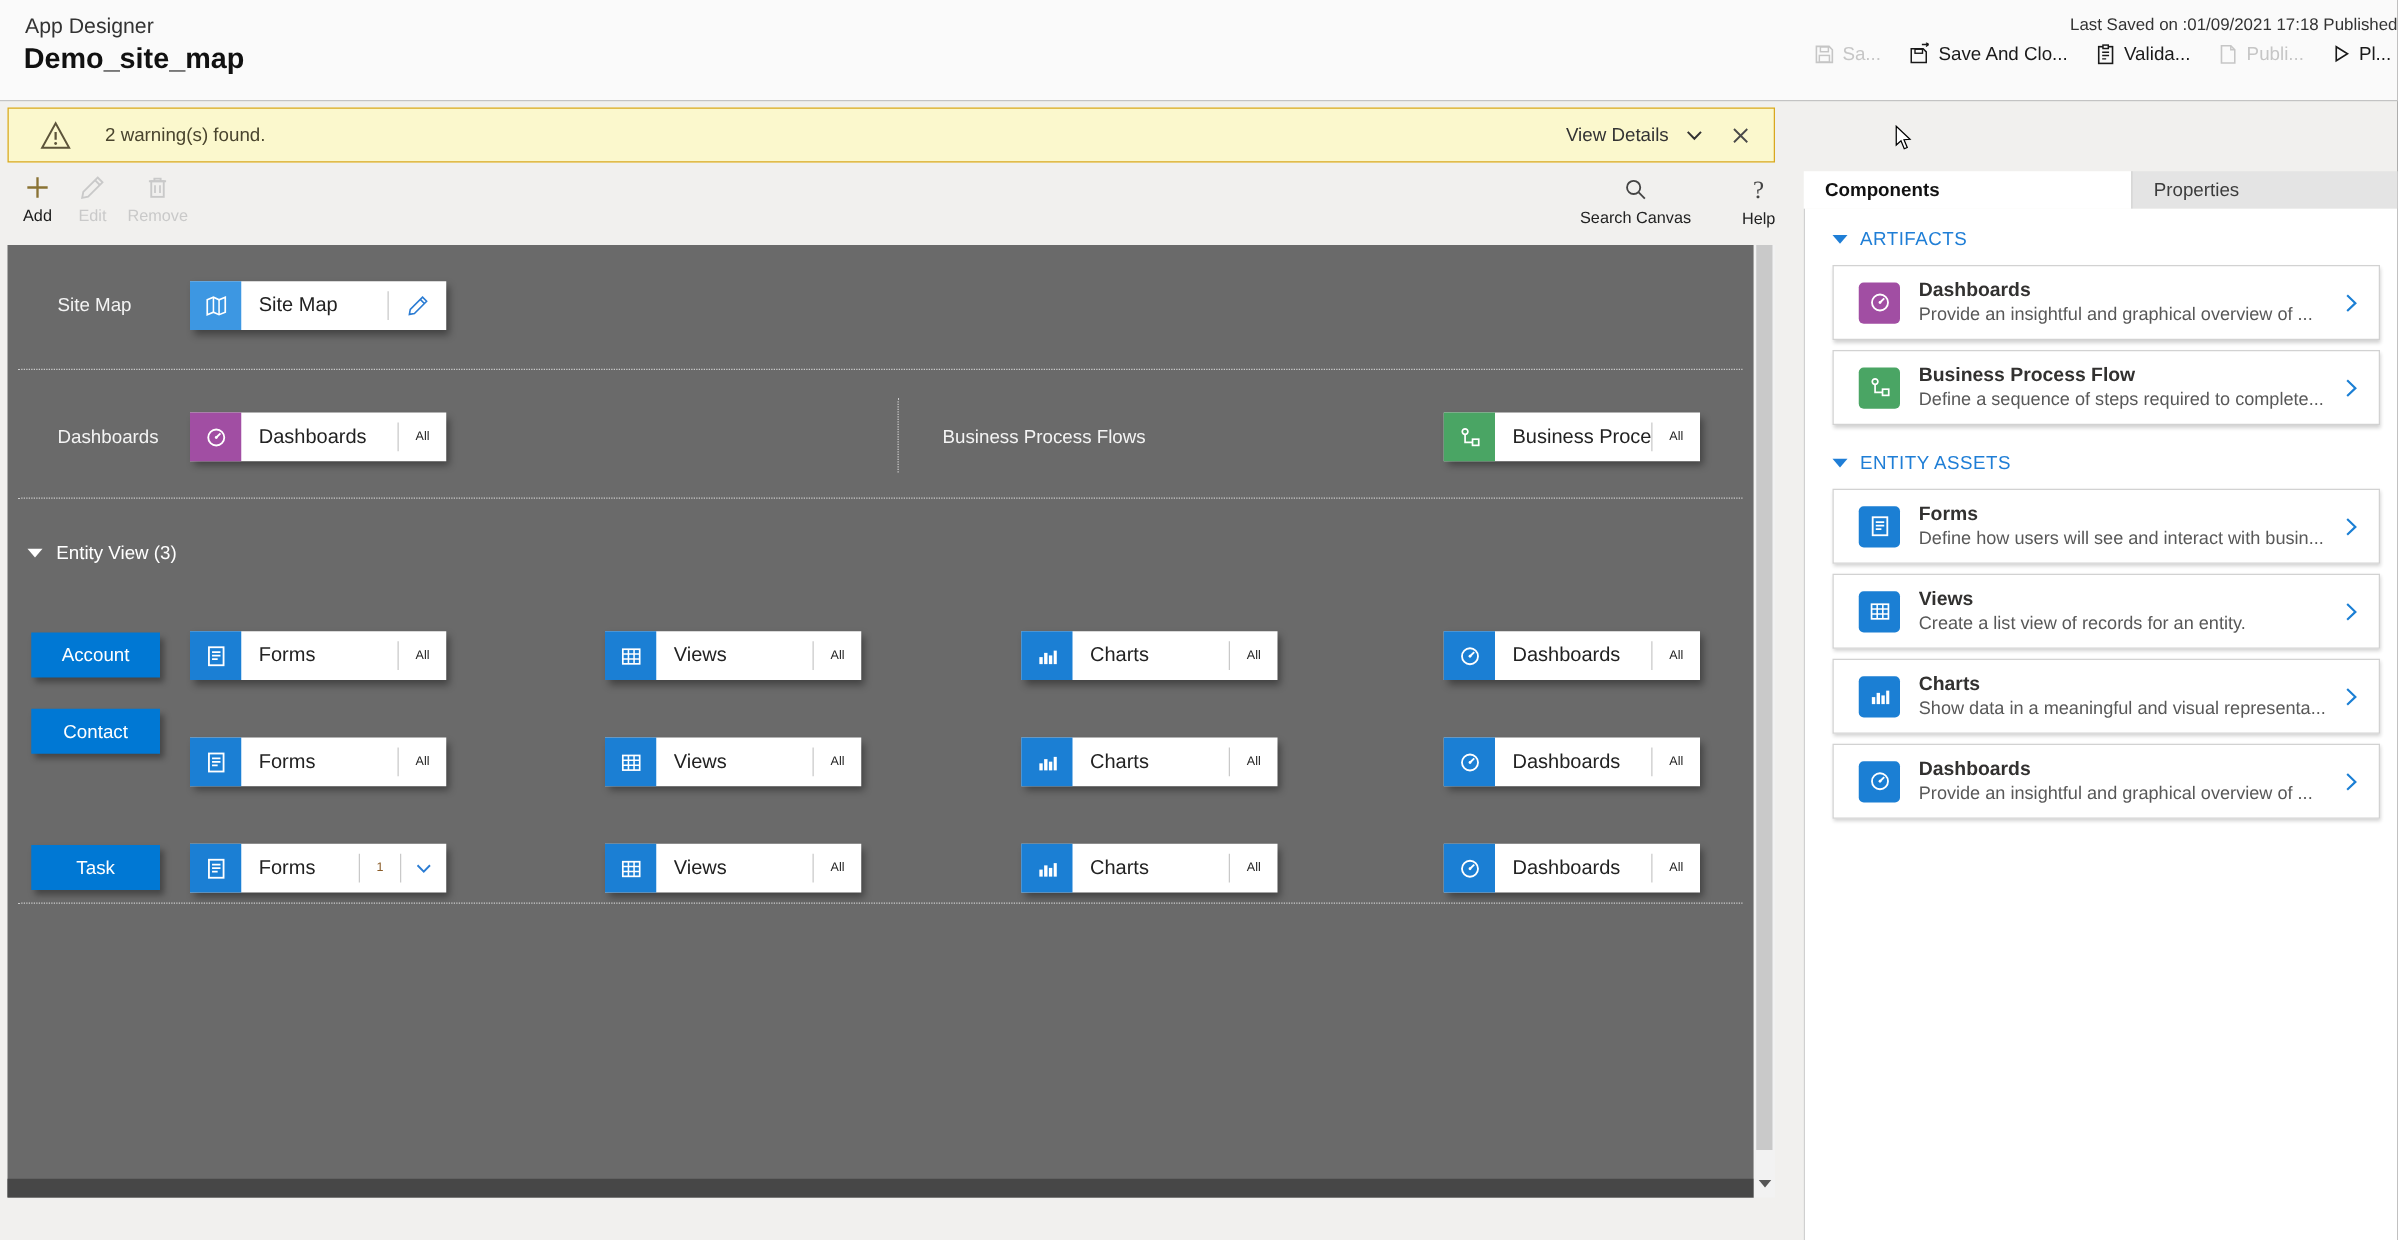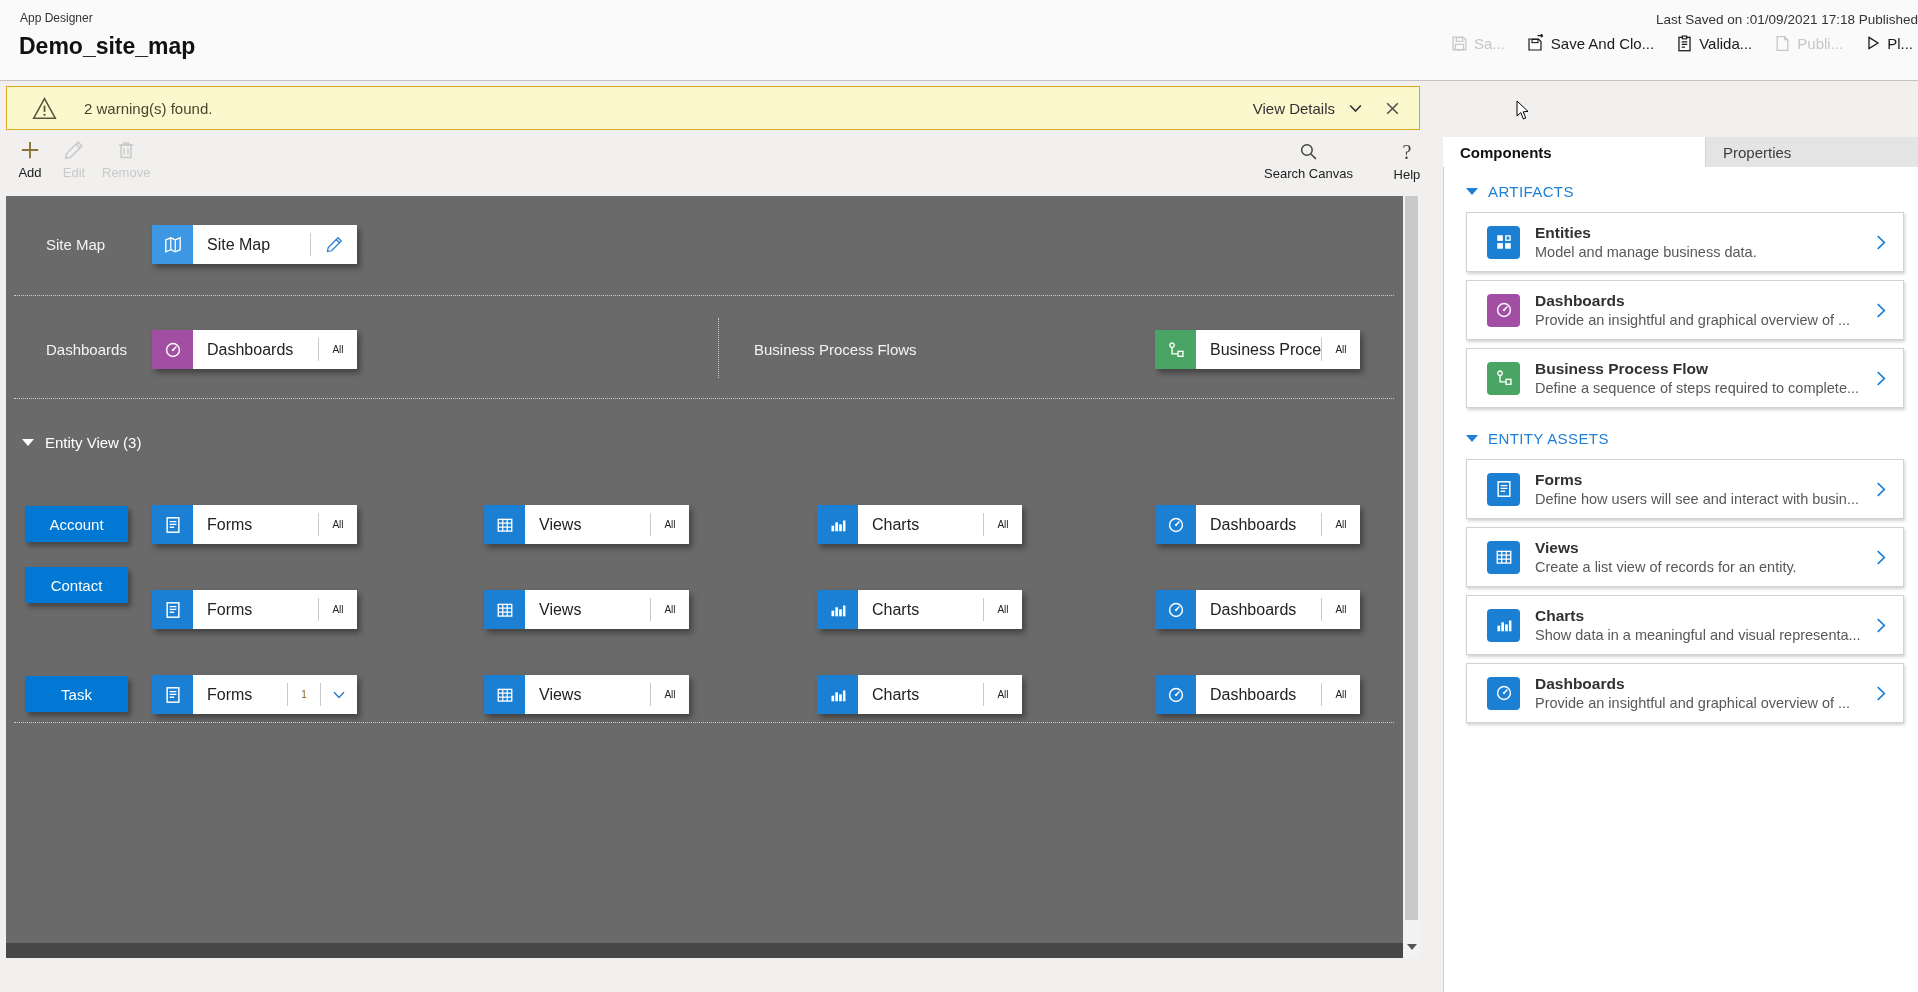--- a/index.html
+++ b/index.html
@@ -8,21 +8,21 @@
     position:relative; overflow:hidden;
     background:#f1f0ee;
     font-family:"Liberation Sans","DejaVu Sans",sans-serif;
     color:#1f1f1f;
   }
   svg.ic { display:block; }
 
   
   .top-header { position:absolute; left:0; top:0; width:1918px; height:81px;
     background:#fafafa; border-bottom:1px solid #c3c3c3; }
-  .app-label { position:absolute; left:20px; top:11px; font-size:12px; color:#333; }
+  .app-label { position:absolute; left:20px; top:11px; font-size:17px; color:#333; }
   .page-title { position:absolute; left:19px; top:33px; font-size:23px; font-weight:bold; color:#111; }
   .status-line { position:absolute; right:0px; top:12px; font-size:13.5px; color:#333; white-space:nowrap; }
   .hdr-toolbar { position:absolute; right:5px; top:34px; display:flex; gap:22px; align-items:center;justify-content:flex-end; }
   .hdr-btn { display:flex; align-items:center; gap:6px; font-size:15px; color:#1a1a1a; cursor:pointer; white-space:nowrap; }
   .hdr-btn.disabled { color:#c6c6c6; }
   .hdr-btn svg { flex:none; }
 
   
   .warn-banner { position:absolute; left:6px; top:86px; width:1414px; height:44px;
     background:#fbf8cd; border:1px solid #d8a71f; display:flex; align-items:center; }
@@ -497,34 +497,20 @@
     <div class="tab tab-active">Components</div>
     <div class="tab tab-inactive">Properties</div>
   </div>
   <div class="panel-body">
 
     <div class="section-hdr">
       <span class="tri-down-blue"></span>
       <span>ARTIFACTS</span>
     </div>
 
-    <div class="comp-card">
-      <span class="card-icon bg-blue">
-        <svg class="ic" width="18" height="18">
-            <use href="#i-entities"></use>
-          </svg>
-        </span>
-      <span class="card-text">
-        <span class="card-title" style="display:block">Entities</span>
-        <span class="card-desc" style="display:block">Model and manage business data.</span>
-      </span>
-      <svg class="ic card-chev" width="17" height="17">
-          <use href="#i-chev-right"></use>
-        </svg>
-    </div>
 
     <div class="comp-card">
       <span class="card-icon bg-purple">
         <svg class="ic" width="18" height="18">
             <use href="#i-gauge"></use>
           </svg>
         </span>
       <span class="card-text">
         <span class="card-title" style="display:block">Dashboards</span>
         <span class="card-desc" style="display:block">Provide an insightful and graphical overview of ...</span>

